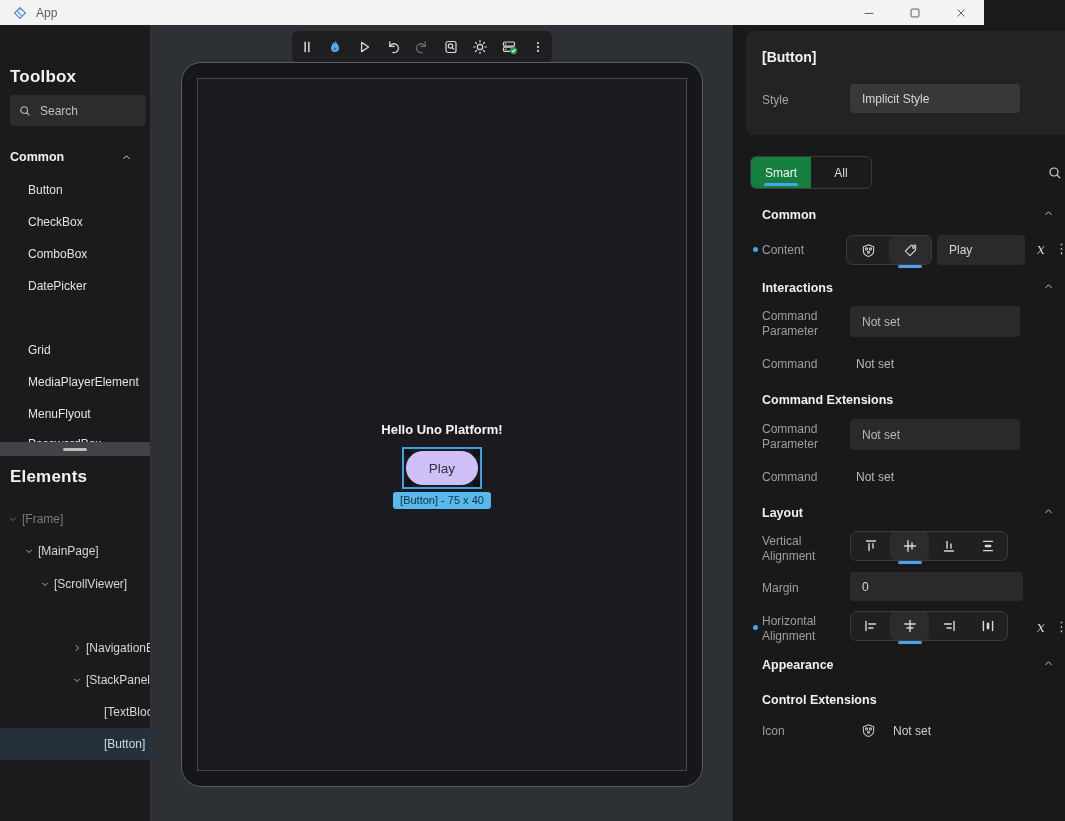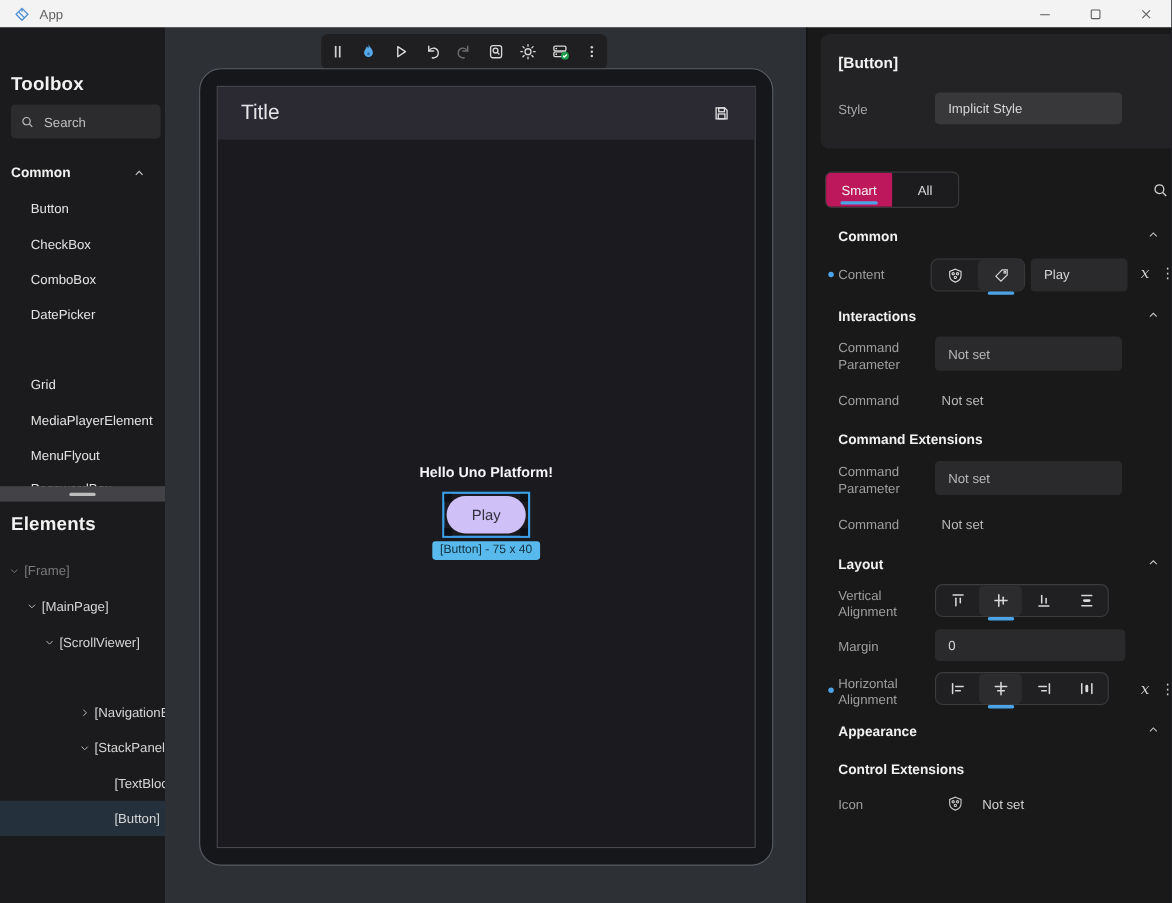--- a/index.html
+++ b/index.html
@@ -1,21 +1,21 @@
 <!DOCTYPE html>
 <html><head>
 <meta charset="utf-8">
 <style>
   * { margin:0; padding:0; box-sizing:border-box; }
   html,body { width:1065px; height:821px; }
   body { font-family:"Liberation Sans", sans-serif; background:#1a1a1a; overflow:hidden; position:relative; }
   svg { display:block; }
 
   
-  .titlebar { position:absolute; left:0; top:0; width:1065px; height:25px; background:#f3f3f3; display:flex; align-items:center; }
+  .titlebar { position:absolute; left:0; top:0; width:984px; height:25px; background:#f3f3f3; display:flex; align-items:center; }
   .titlebar .applogo { margin-left:12px; }
   .titlebar .apptitle { margin-left:8px; font-size:12px; color:#5f5f5f; }
   .wincontrols { position:absolute; right:0; top:0; height:25px; display:flex; }
   .winbtn { width:46px; height:25px; display:flex; align-items:center; justify-content:center; color:#5a5a5a; }
 
   
   .leftpanel { position:absolute; left:0; top:25px; width:150px; height:796px; background:#1b1b1d; overflow:hidden; }
   .panel-title { position:absolute; left:10px; font-size:17px; font-weight:bold; color:#f2f2f2; letter-spacing:.2px; }
   .searchbox { position:absolute; left:10px; top:70px; width:136px; height:31px; background:#2c2c2f; border-radius:4px; display:flex; align-items:center; padding:0 8px; gap:8px; }
   .searchbox input { background:transparent; border:none; outline:none; color:#cfcfcf; font-size:12px; width:80px; font-family:"Liberation Sans",sans-serif; }
@@ -52,21 +52,21 @@
   
   .rightpanel { position:absolute; left:733px; top:25px; width:332px; height:796px; background:#191919; overflow:hidden; border-left:1px solid #111; }
   .propcard { position:absolute; left:12px; top:6px; width:320px; height:104px; background:#232325; border-radius:8px 0 0 8px; }
   .propcard .ptitle { position:absolute; left:16px; top:18px; font-size:14px; font-weight:bold; color:#f2f2f2; }
   .propcard .plabel { position:absolute; left:16px; top:62px; font-size:12px; color:#a5a5a5; }
   .inp { background:#2a2a2c; border-radius:4px; color:#b8b8b8; font-size:12px; display:flex; align-items:center; padding:0 12px; overflow:hidden; white-space:nowrap; }
   .inp.lit { color:#d6d6d6; }
   .inp.style { background:#38383b; }
   .tabs { position:absolute; left:16px; top:131px; width:122px; height:33px; border:1px solid #3a3a3d; border-radius:6px; background:#1c1c1e; display:flex; overflow:hidden; }
   .tab { flex:1; display:flex; align-items:center; justify-content:center; font-size:12px; color:#dcdcdc; position:relative; }
-  .tab.active { background:#be185d; color:#f4f4f4;text-align:center; }
+  .tab.active { background:#15803d; color:#f4f4f4;text-align:center; }
   .tab.active .tabline { position:absolute; bottom:2px; left:50%; transform:translateX(-50%); width:34px; height:3px; border-radius:2px; background:#4da3e8; }
   .rsearch { position:absolute; left:313px; top:140px; color:#d0d0d0; }
   .sec-h { position:absolute; left:28px; font-size:12.5px; font-weight:bold; color:#f0f0f0; }
   .sec-chev { position:absolute; left:309px; color:#c8c8c8; }
   .prop-label { position:absolute; left:28px; width:84px; font-size:12px; color:#9e9e9e; line-height:15px; }
   .prop-value { position:absolute; font-size:12px; color:#b8b8b8; }
   .dot { position:absolute; width:5px; height:5px; border-radius:50%; background:#4da3e8; }
   .seg { position:absolute; display:flex; border:1px solid #3c3c3f; border-radius:7px; background:#202022; height:30px; }
   .segbtn { width:39px; display:flex; align-items:center; justify-content:center; color:#d8d8d8; position:relative; }
   .segbtn.w42 { width:42px; }
@@ -283,32 +283,20 @@
             <circle cx="8" cy="3.5" r="1.3"></circle>
             <circle cx="8" cy="8" r="1.3"></circle>
             <circle cx="8" cy="12.5" r="1.3"></circle>
           </g>
         </svg>
       </span>
   </div>
 
   <div class="device">
     <div class="screen">
-      <div class="appbar">
-        <span class="atitle">Title</span>
-        <span class="saveic">
-            <svg width="16" height="16" viewBox="0 0 16 16">
-              <g fill="none" stroke="currentColor" stroke-width="1.2">
-                <path d="M3 3 H10.8 L13 5.2 V13 H3 Z"></path>
-                <rect x="5.4" y="3.2" width="5.2" height="3.4"></rect>
-                <rect x="5" y="8.6" width="6" height="4.4"></rect>
-              </g>
-            </svg>
-          </span>
-      </div>
       <div class="greeting">Hello Uno Platform!</div>
       <div class="selrect"></div>
       <div class="playbtn">
           <span>Play</span>
         </div>
       <div class="notch" style="left:206px; top:370px"></div>
       <div class="notch" style="left:275px; top:370px"></div>
       <div class="notch" style="left:206px; top:401px"></div>
       <div class="notch" style="left:275px; top:401px"></div>
       <div class="selbadge"><span>[Button] - 75 x 40</span></div>

